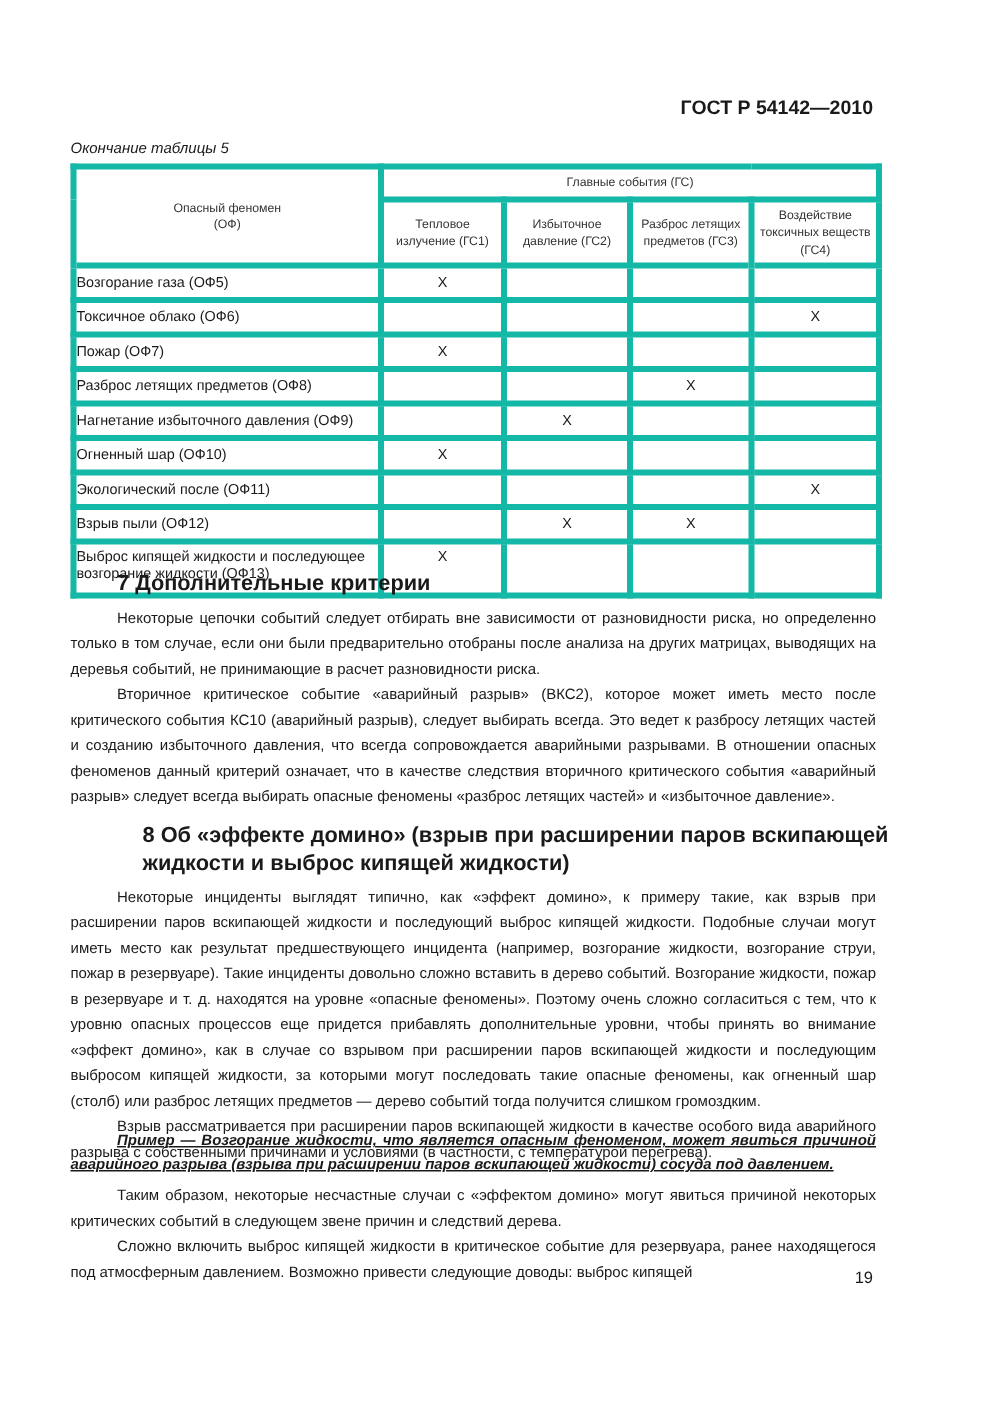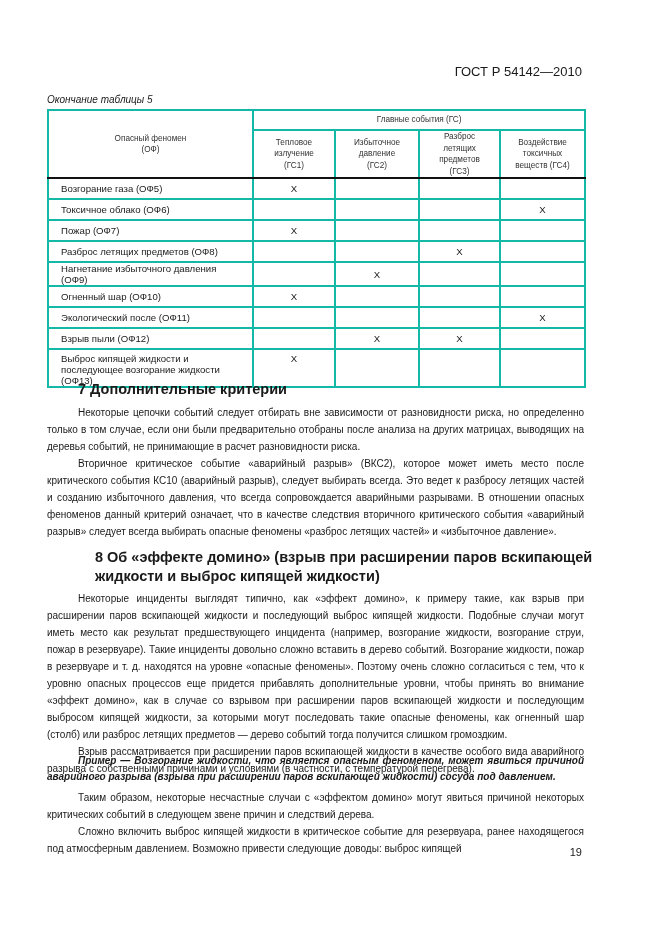--- a/index.html
+++ b/index.html
@@ -1,38 +1,38 @@
 <!DOCTYPE html>
 <html><head>
 <meta charset="utf-8">
 <style>
   html, body { margin: 0; padding: 0; background: #ffffff; }
   body { width: 661px; height: 935px; position: relative; overflow: hidden;
          font-family: "Liberation Sans", sans-serif; color: #1a1a1a; }
-  .doc-code { position: absolute; top: 64px; right: 79px; font-weight: normal; font-size: 13px; }
+  .doc-code { position: absolute; top: 64px; right: 79px; font-weight: bold; font-size: 13px; }
   .table-caption { position: absolute; top: 94px; left: 47px; font-style: italic; font-size: 10px; }
   table.t7 { position: absolute; top: 109px; left: 47px; width: 537px; border-collapse: collapse;
              font-size: 9.6px; table-layout: fixed; }
-  table.t7 th, table.t7 td { border: 2px solid #14b8a6; padding: 0 12px; vertical-align: middle; }
+  table.t7 th, table.t7 td { border: 4px solid #14b8a6; padding: 0 0; vertical-align: middle; }
   table.t7 th { font-weight: normal; font-size: 8.2px; text-align: center; line-height: 11.5px; color: #333; }
   table.t7 thead tr.h1 th { height: 18px; }
   table.t7 thead tr.h2 th { height: 40px; }
   table.t7 thead tr.h2 th, table.t7 thead th.ph { border-bottom: 2.5px solid #111; }
   table.t7 td { height: 19px; line-height: 11px; }
   table.t7 td.mark { text-align: center; vertical-align: middle; }
   table.t7 tr.tall td { height: 29px; vertical-align: top; padding-top: 3px; }
   .text { position: absolute; left: 47px; width: 537px; font-size: 10px; line-height: 17px; text-align: justify; }
   .text p { margin: 0; text-indent: 31px; }
   h2 { margin: 0; font-size: 14.5px; font-weight: bold; line-height: 19px; padding-left: 31px; text-indent: 0; }
   .sec7-title { position: absolute; top: 380px; left: 47px; width: 540px; }
   .sec7-body { top: 404px; }
   .sec8-title { position: absolute; top: 548px; left: 64px; width: 540px; }
   .sec8-body { top: 590px; }
   .example { position: absolute; top: 753px; left: 47px; width: 537px; font-size: 10px; line-height: 16px;
-             font-style: italic; font-weight: bold; text-align: justify; }
+             font-style: italic; font-weight: bold; text-align: justify; text-decoration: underline; }
   .example p { margin: 0; text-indent: 31px; }
   .sec8-body2 { top: 789px; }
   .page-num { position: absolute; top: 846px; right: 79px; font-size: 11px; }
 </style>
 </head>
 <body>
 
 <div class="doc-code">ГОСТ Р 54142—2010</div>
 
 <div class="table-caption">Окончание таблицы 5</div>

